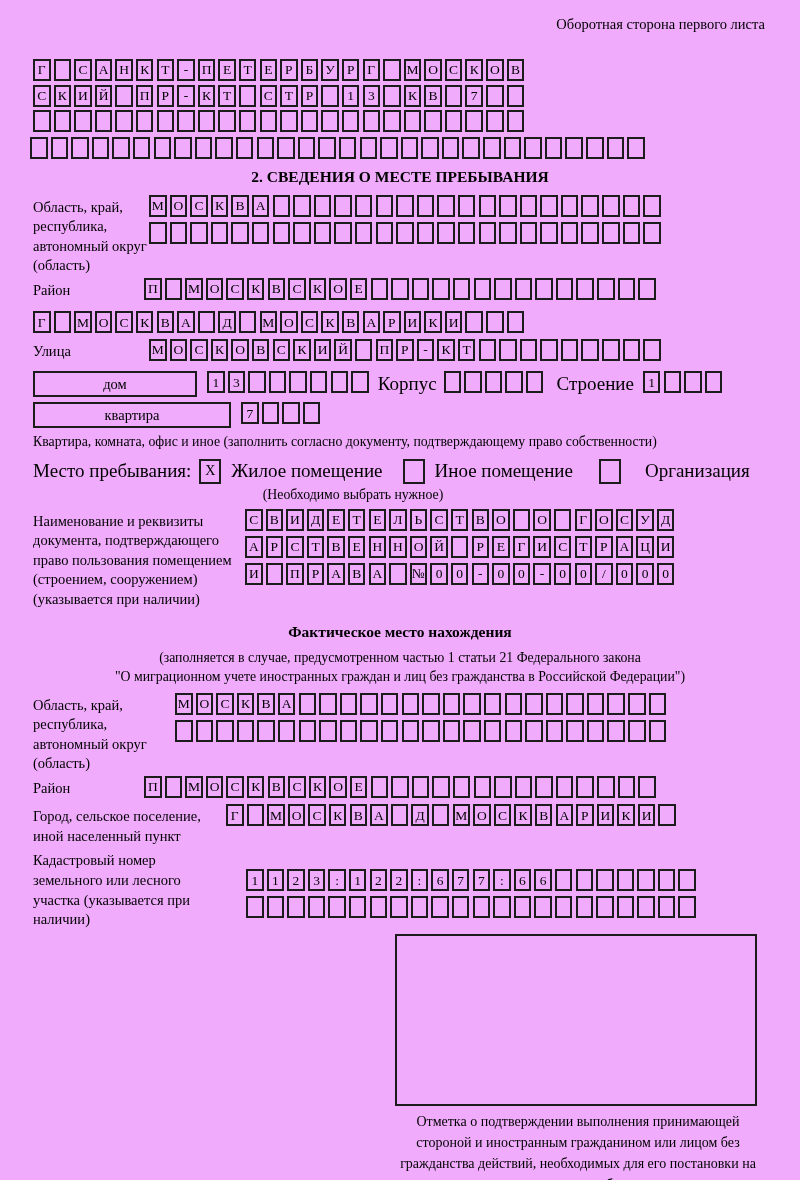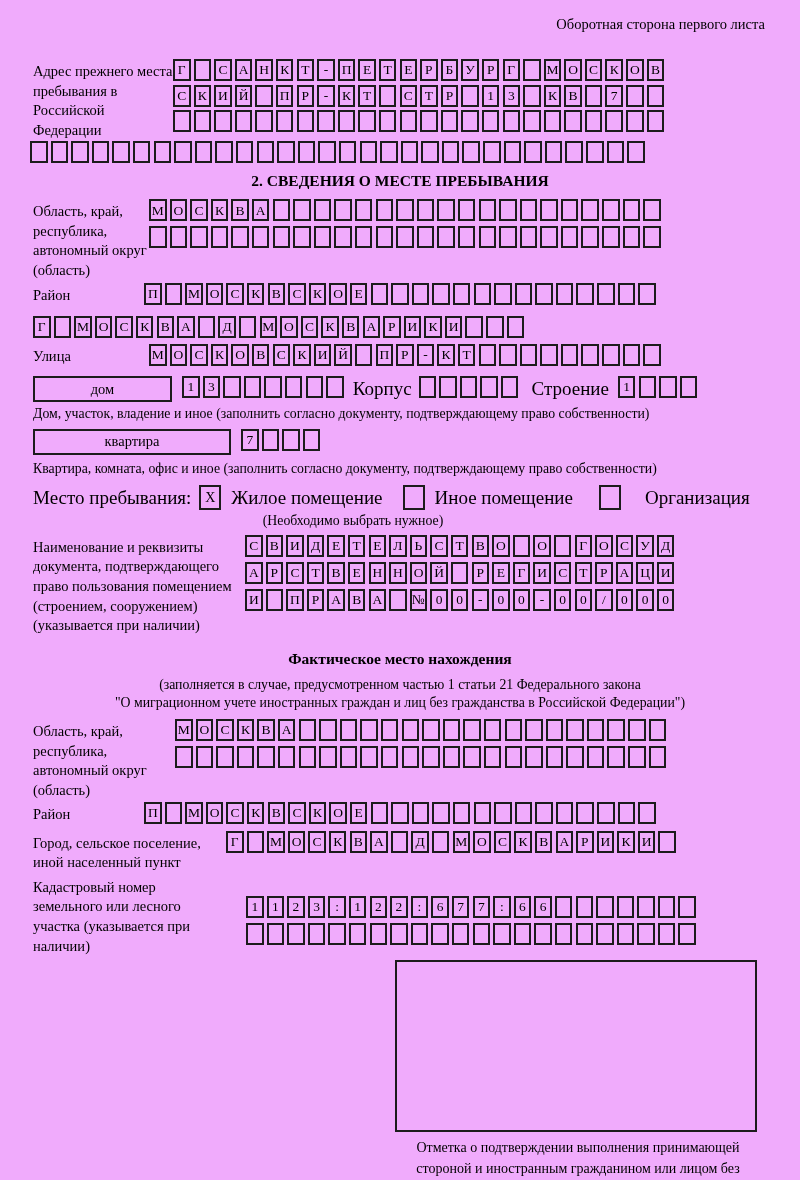--- a/index.html
+++ b/index.html
@@ -50,21 +50,20 @@
   .stamp-cap { margin-top: 5px; font-size: 14px; line-height: 1.5; text-align: center; }
 </style>
 </head>
 <body>
 
 <div class="page">
 
   <div class="hdr-note">Оборотная сторона первого листа</div>
 
   <div class="blk" style="margin-top: 26px;">
-    <div class="lbl" style="width: 140px;">Адрес прежнего места пребывания в Российской Федерации</div>
     <div class="rows">
       <div class="cellrow">
           <span class="cell">Г</span>
           <span class="cell"></span>
           <span class="cell">С</span>
           <span class="cell">А</span>
           <span class="cell">Н</span>
           <span class="cell">К</span>
           <span class="cell">Т</span>
           <span class="cell">-</span>
@@ -319,21 +318,21 @@
         <span class="cell"></span>
         <span class="cell"></span>
         <span class="cell"></span>
         <span class="cell"></span>
         <span class="cell"></span>
         <span class="cell"></span>
       </div>
   </div>
 
   <div style="display: flex; margin-top: 7px;">
-    <div class="widebox" style="width: 139px;">дом</div>
+    <div class="widebox" style="width: 164px;">дом</div>
     <div class="cellrow" style="margin-left: 10px; margin-bottom: 0;">
         <span class="cell">1</span>
         <span class="cell">3</span>
         <span class="cell"></span>
         <span class="cell"></span>
         <span class="cell"></span>
         <span class="cell"></span>
         <span class="cell"></span>
         <span class="cell"></span>
       </div>
@@ -346,21 +345,20 @@
         <span class="cell"></span>
       </div>
     <div class="inline-lbl" style="margin-left: 10px; margin-right: 9px;">Строение</div>
     <div class="cellrow" style="margin-bottom: 0;">
         <span class="cell">1</span>
         <span class="cell"></span>
         <span class="cell"></span>
         <span class="cell"></span>
       </div>
   </div>
-  <div class="caption" style="margin-top: 3px;">Дом, участок, владение и иное (заполнить согласно документу, подтверждающему право собственности)</div>
 
   <div style="display: flex; margin-top: 5px;">
     <div class="widebox" style="width: 198px;">квартира</div>
     <div class="cellrow" style="margin-left: 10px; margin-bottom: 0;">
         <span class="cell">7</span>
         <span class="cell"></span>
         <span class="cell"></span>
         <span class="cell"></span>
       </div>
   </div>

